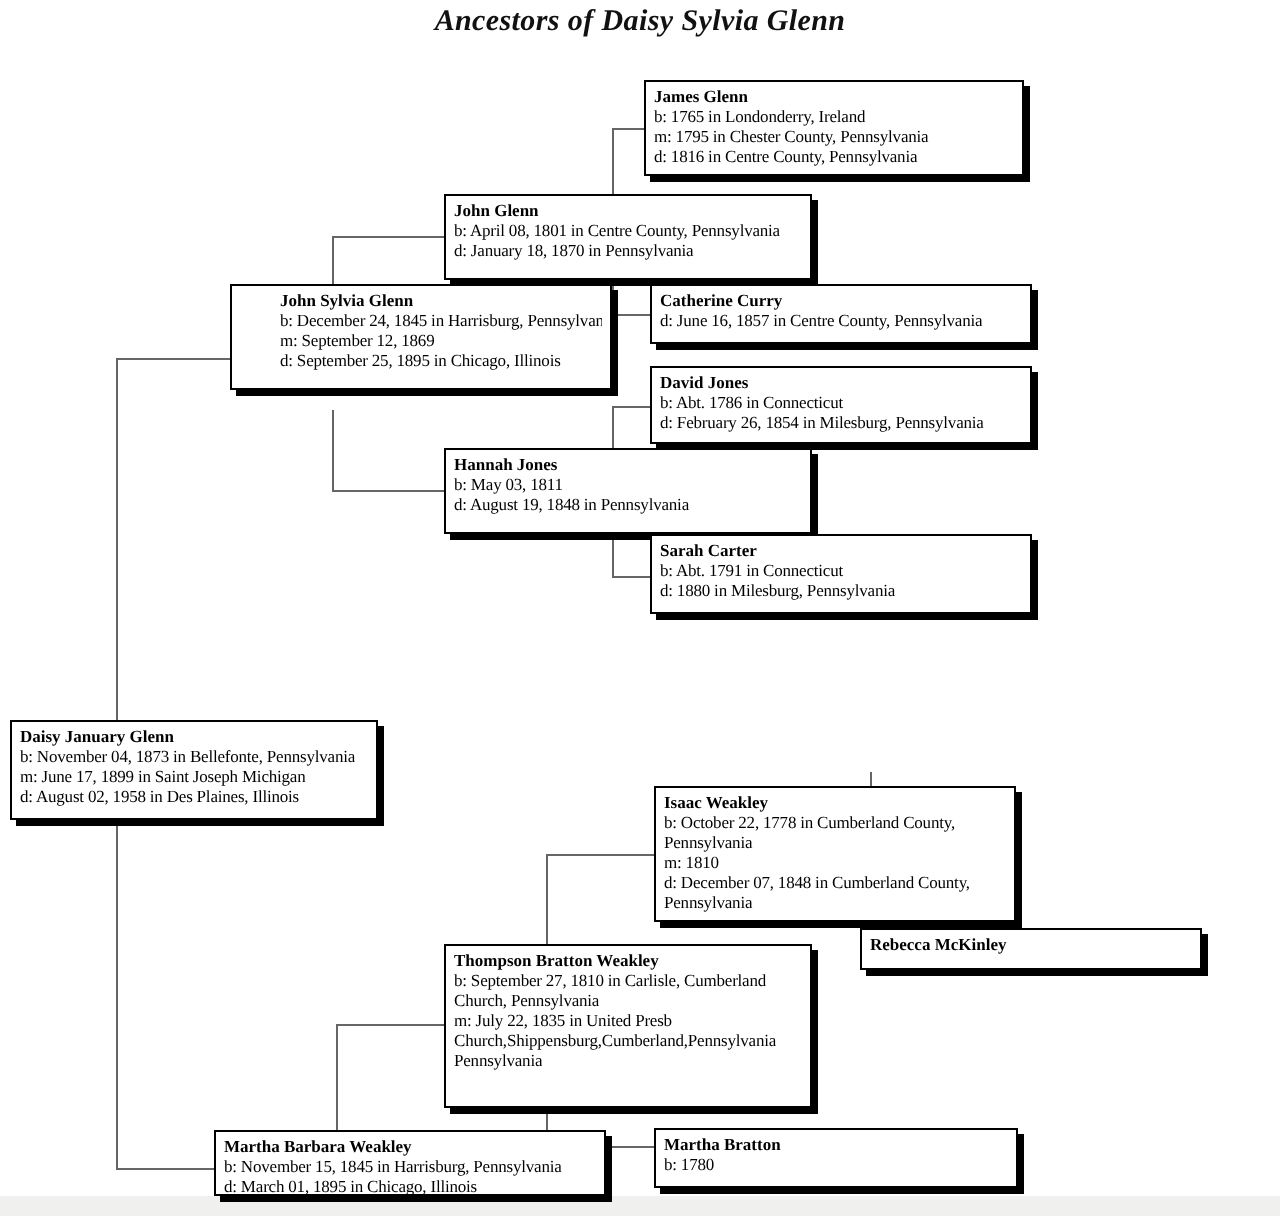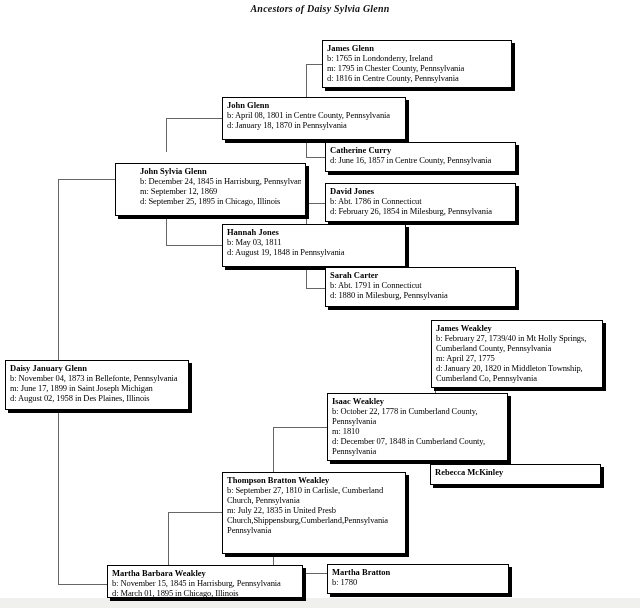--- a/index.html
+++ b/index.html
@@ -2,21 +2,21 @@
 <html><head>
 <meta charset="utf-8">
 <style>
   html,body{margin:0;padding:0;background:#ffffff;}
   .page{
     position:relative;width:640px;height:608px;background:#ffffff;
     font-family:"Liberation Serif", serif;overflow:hidden;
   }
   .chart-title{
     position:absolute;top:3px;left:0;width:640px;text-align:center;
-    font-size:10px;font-weight:bold;font-style:italic;color:#111;
+    font-size:15px;font-weight:bold;font-style:italic;color:#111;
     letter-spacing:0.2px;
   }
   .layer{position:absolute;top:0;left:0;width:616px;height:608px;}
   #lines{z-index:1;}
   #people{z-index:2;}
   .connector{position:absolute;background:#666;}
   .person-box{
     position:absolute;background:#ffffff;border:1px solid #000;
     box-shadow:3px 3px 0 0 #000;box-sizing:border-box;
     padding:2px 4px 2px 4px;overflow:hidden;z-index:2;
@@ -90,33 +90,25 @@
       <div class="person-box" style="left: 222px; top: 224px; width: 184px; height: 43px;">
         <div class="person-name">Hannah Jones</div>
         <div class="person-line">b: May 03, 1811</div>
         <div class="person-line">d: August 19, 1848 in Pennsylvania</div>
       </div>
       <div class="person-box" style="left: 325px; top: 267px; width: 191px; height: 40px;">
         <div class="person-name">Sarah Carter</div>
         <div class="person-line">b: Abt. 1791 in Connecticut</div>
         <div class="person-line">d: 1880 in Milesburg, Pennsylvania</div>
       </div>
-      <div class="person-box" style="left: 115px; top: 163px; width: 191px; height: 53px; padding-left: 24px;">
+      <div class="person-box" style="left: 115px; top: 142px; width: 191px; height: 53px; padding-left: 24px;">
         <div class="person-name">John Sylvia Glenn</div>
         <div class="person-line">b: December 24, 1845 in Harrisburg, Pennsylvania</div>
         <div class="person-line">m: September 12, 1869</div>
         <div class="person-line">d: September 25, 1895 in Chicago, Illinois</div>
-      </div>
-      <div class="person-box" style="left: 431px; top: 320px; width: 172px; height: 68px;">
-        <div class="person-name">James Weakley</div>
-        <div class="person-line">b: February 27, 1739/40 in Mt Holly Springs,</div>
-        <div class="person-line">Cumberland County, Pennsylvania</div>
-        <div class="person-line">m: April 27, 1775</div>
-        <div class="person-line">d: January 20, 1820 in Middleton Township,</div>
-        <div class="person-line">Cumberland Co, Pennsylvania</div>
       </div>
       <div class="person-box" style="left: 5px; top: 360px; width: 184px; height: 50px;">
         <div class="person-name">Daisy January Glenn</div>
         <div class="person-line">b: November 04, 1873 in Bellefonte, Pennsylvania</div>
         <div class="person-line">m: June 17, 1899 in Saint Joseph Michigan</div>
         <div class="person-line">d: August 02, 1958 in Des Plaines, Illinois</div>
       </div>
       <div class="person-box" style="left: 327px; top: 393px; width: 181px; height: 68px;">
         <div class="person-name">Isaac Weakley</div>
         <div class="person-line">b: October 22, 1778 in Cumberland County,</div>

